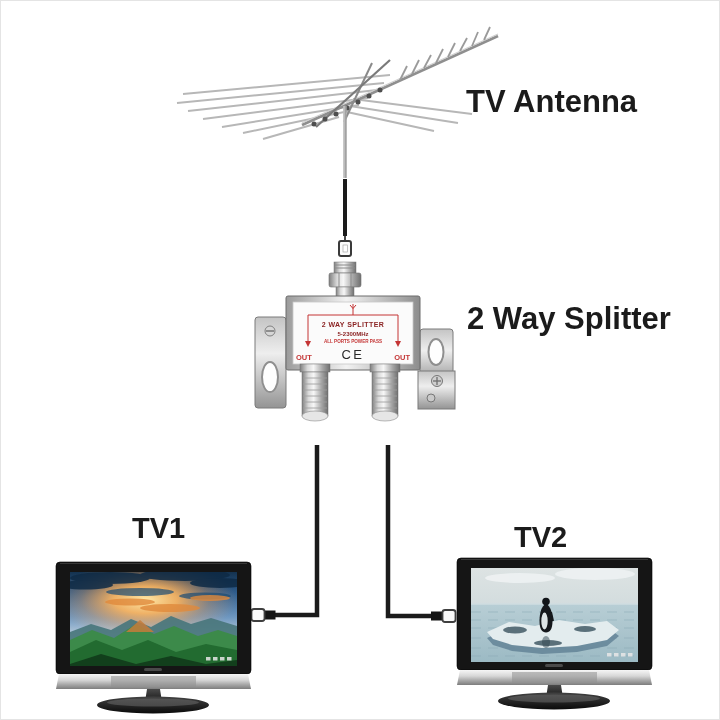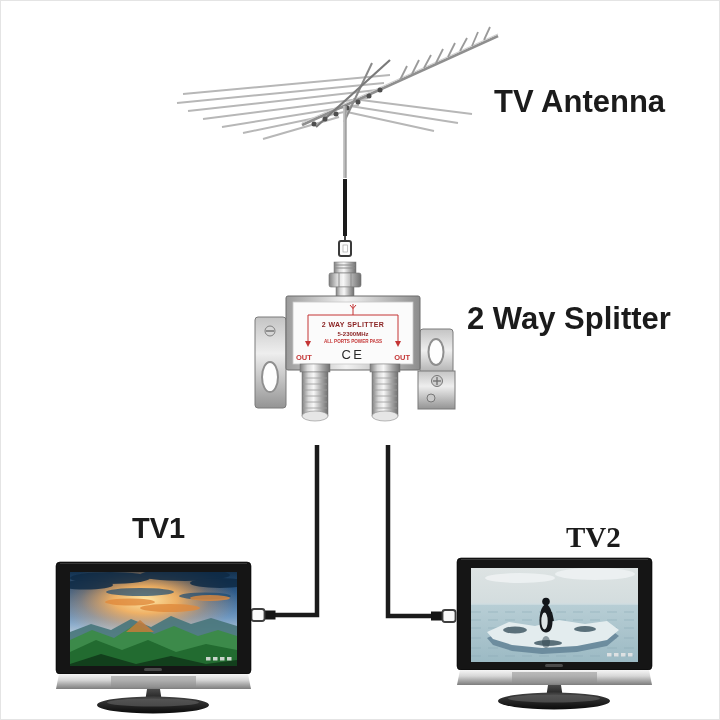--- a/index.html
+++ b/index.html
@@ -6,24 +6,24 @@
   .canvas {
     position:relative; width:720px; height:720px; background:#ffffff;
     overflow:hidden; box-shadow: inset 0 0 0 1px #e4e4e4;
     font-family:"Liberation Sans", sans-serif;
   }
   .diagram-svg { position:absolute; left:0; top:0; }
   .label {
     position:absolute; color:#1b1b1b; font-weight:600;
     font-family:"Liberation Sans", sans-serif; white-space:nowrap;
   }
-  .label-antenna  { left:494px; top:84px;  font-size:31px; }
+  .label-antenna  { left:466px; top:84px;  font-size:31px; }
   .label-splitter { left:467px; top:301px; font-size:31px; }
   .label-tv1      { left:132px; top:512px; font-size:29px; }
-  .label-tv2      { left:566px; top:521px; font-size:29px;font-family:Liberation Serif, serif; }
+  .label-tv2      { left:514px; top:521px; font-size:29px; }
   svg text { font-family:"Liberation Sans", sans-serif; }
 </style>
 </head>
 <body>
 
 <div class="canvas">
 
   <svg class="diagram-svg" width="720" height="720" viewBox="0 0 720 720">
     <defs>
       <linearGradient id="metalH" x1="0" y1="0" x2="1" y2="0">

